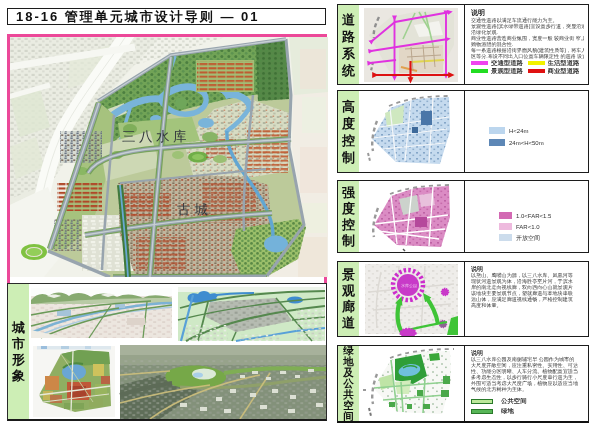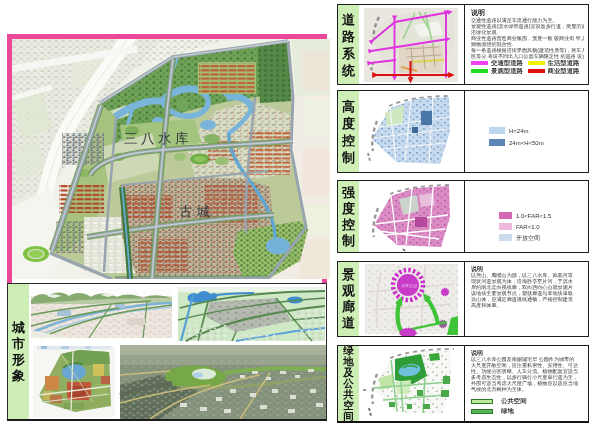--- a/index.html
+++ b/index.html
@@ -3,38 +3,39 @@
 <meta charset="utf-8">
 <style>
 * { margin:0; padding:0; box-sizing:border-box; }
 html,body { width:600px; height:429px; background:#fff; font-family:"Liberation Sans", sans-serif; }
 .page { position:relative; width:600px; height:429px; background:#fff; overflow:hidden; }
 .title {
   position:absolute; left:7px; top:8px; width:319px; height:17px;
   border:1px solid #1c1c1c; font-weight:bold; font-size:13px; color:#111;
   line-height:15.5px; padding-left:8px; letter-spacing:2px;
 }
-.bigmap { position:absolute; left:7px; top:34px; width:320px; height:300px; border:5px solid #ec4899; }
+.bigmap { position:absolute; left:7px; top:34px; width:320px; height:300px; border:3px solid #ec4899; }
 .bigmap svg, .cityimg > svg, .thumb svg { filter: blur(0.4px); }
 .cityimg { position:absolute; left:7px; top:283px; width:320px; height:138px; border:1px solid #2a2a2a; border-bottom:2px solid #1a1a1a; background:#fff; }
 .vlabel {
   position:absolute; background:#cdeeb5; color:#111; font-weight:bold;
   display:flex; flex-direction:column; align-items:center; justify-content:center;
 }
 .panel { position:absolute; left:337px; width:252px; border:1px solid #1c1c1c; background:#fff; }
 .panel .thumb { position:absolute; left:21px; top:0; width:104px; height:100%; }
 .panel .txt { position:absolute; left:126px; top:0; right:0; bottom:0; border-left:1px solid #1c1c1c; padding:4px 4px 0 6px; }
 .sm { font-size:7px; line-height:7.5px; color:#222; }
 .xs { font-size:5.1px; line-height:6px; color:#333; white-space:nowrap; overflow:hidden; }
 .leg { display:flex; align-items:center; }
 .legbar { display:inline-block; }
 </style>
 </head>
 <body>
 <div class="page">
+  <div class="title">18-16 管理单元城市设计导则 — 01</div>
 
   <div class="bigmap" id="bigmap">
   <svg width="318" height="240" viewBox="0 0 318 240">
     <defs>
       <pattern id="ptree" width="7" height="6" patternUnits="userSpaceOnUse">
         <circle cx="1.8" cy="1.6" r="1.5" fill="#4c7f40"></circle>
         <circle cx="5.2" cy="4.3" r="1.4" fill="#5d9350"></circle>
       </pattern>
       <pattern id="ptree2" width="6" height="5" patternUnits="userSpaceOnUse">
         <circle cx="1.5" cy="1.4" r="1.4" fill="#3f7236"></circle>

